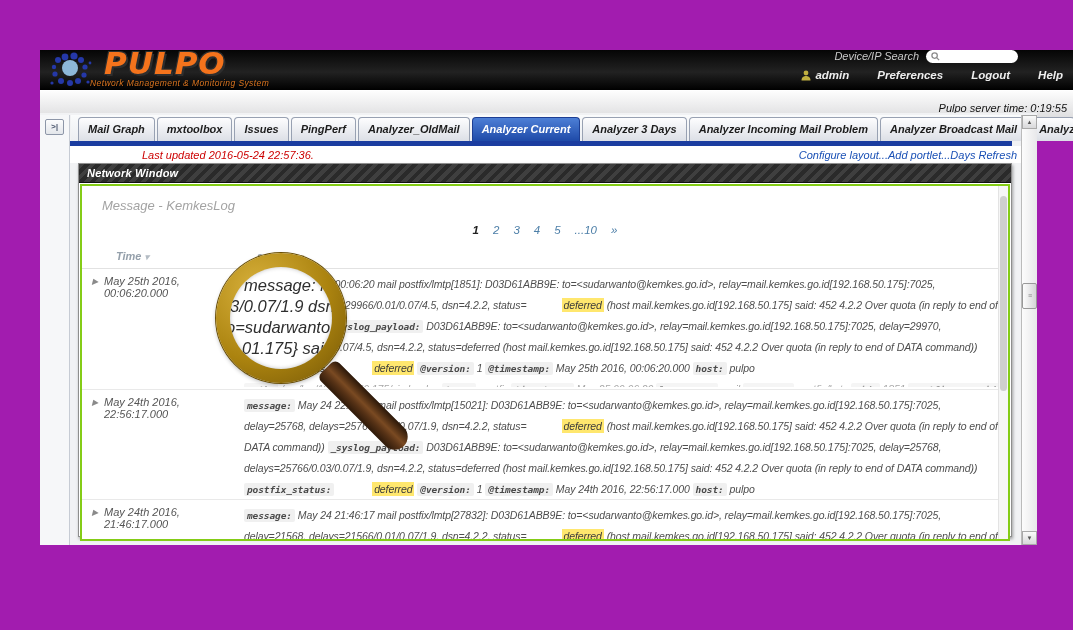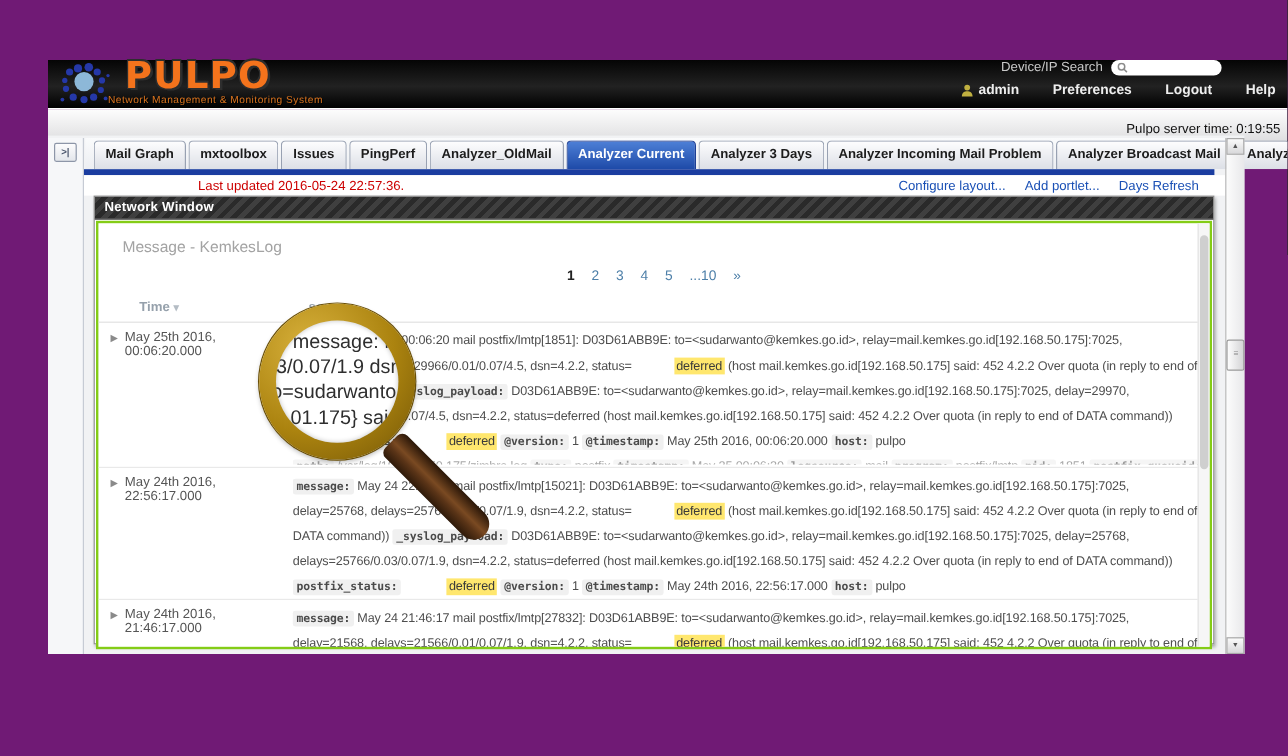--- a/index.html
+++ b/index.html
@@ -1,17 +1,17 @@
 <!DOCTYPE html>
 <html><head>
 <meta charset="utf-8">
 <style>
   html,body{margin:0;padding:0;background:#000;}
-  .canvas{position:relative;width:1073px;height:630px;background:#701a75;overflow:hidden;
-          font-family:"Liberation Sans",sans-serif;-webkit-font-smoothing:antialiased;}
+  .canvas{position:relative;width:1073px;height:630px;background:#a21caf;overflow:hidden;
+          font-family:"Liberation Sans",sans-serif;font-style:italic;-webkit-font-smoothing:antialiased;}
 
   
   .topbar{position:absolute;left:40px;top:50px;width:1033px;height:40px;
           background:linear-gradient(#050505,#222 55%,#000);}
   .logo-wrap{position:absolute;left:6px;top:1px;width:300px;height:40px;}
   .octopus{position:absolute;left:2px;top:1px;}
   .brand{position:absolute;left:58px;top:-6px;font-size:31px;font-weight:bold;color:#f4731c;
          letter-spacing:1px;font-family:"DejaVu Sans",sans-serif;
          text-shadow:2px 2px 0 #2e2e2e,-1px -1px 0 #2e2e2e,1px -1px 0 #2e2e2e,-1px 1px 0 #2e2e2e;}
   .tagline{position:absolute;left:44px;top:27px;font-size:8.5px;color:#d9731e;letter-spacing:.4px;
@@ -44,22 +44,22 @@
           padding-left:7px;box-sizing:border-box;}
   .tab{height:24px;line-height:23px;padding:0 9px;margin-right:2px;font-size:11px;font-weight:bold;
        color:#1c1c1c;background:linear-gradient(#fdfdfe,#dcdfe6);border:1px solid #98a1b2;
        border-bottom:none;border-radius:4px 4px 0 0;white-space:nowrap;box-sizing:border-box;}
   .tab.active{background:linear-gradient(#4d7fd6,#1e4aa8);color:#fff;border-color:#1c3e94;}
   .tab.truncated{width:46px;overflow:hidden;padding-right:0;}
   .bluebar{position:absolute;left:30px;top:28px;width:942px;height:5px;background:#1b3da0;}
 
   .statusrow{position:absolute;left:30px;top:33px;width:951px;height:17px;background:#fff;
              display:flex;align-items:center;font-size:11px;}
-  .last-updated{color:#c00;margin-left:47px;padding-left:48px;}
-  .status-links{margin-left:auto;margin-right:22px;display:flex;gap:16px;}
+  .last-updated{color:#c00;margin-left:24px;padding-left:48px;}
+  .status-links{margin-left:auto;margin-right:4px;display:flex;}
   .status-link{color:#1a50b5;cursor:pointer;}
 
   
   .portlet{position:absolute;left:38px;top:50px;width:934px;height:374px;background:#fff;
            border:1px solid #8e8e8e;box-sizing:border-box;box-shadow:1px 2px 3px rgba(0,0,0,.35);}
   .portlet-title{height:18px;line-height:18px;padding-left:8px;color:#fff;font-size:11px;font-weight:bold;
       background:repeating-linear-gradient(135deg,#3f3f3f 0 4px,#2a2a2a 4px 8px);
       border-bottom:1px solid #111;letter-spacing:.2px;}
   .portlet-body{position:relative;height:353px;overflow:hidden;background:#fff;
                 border:2px solid #84cc16;margin:1px;}

